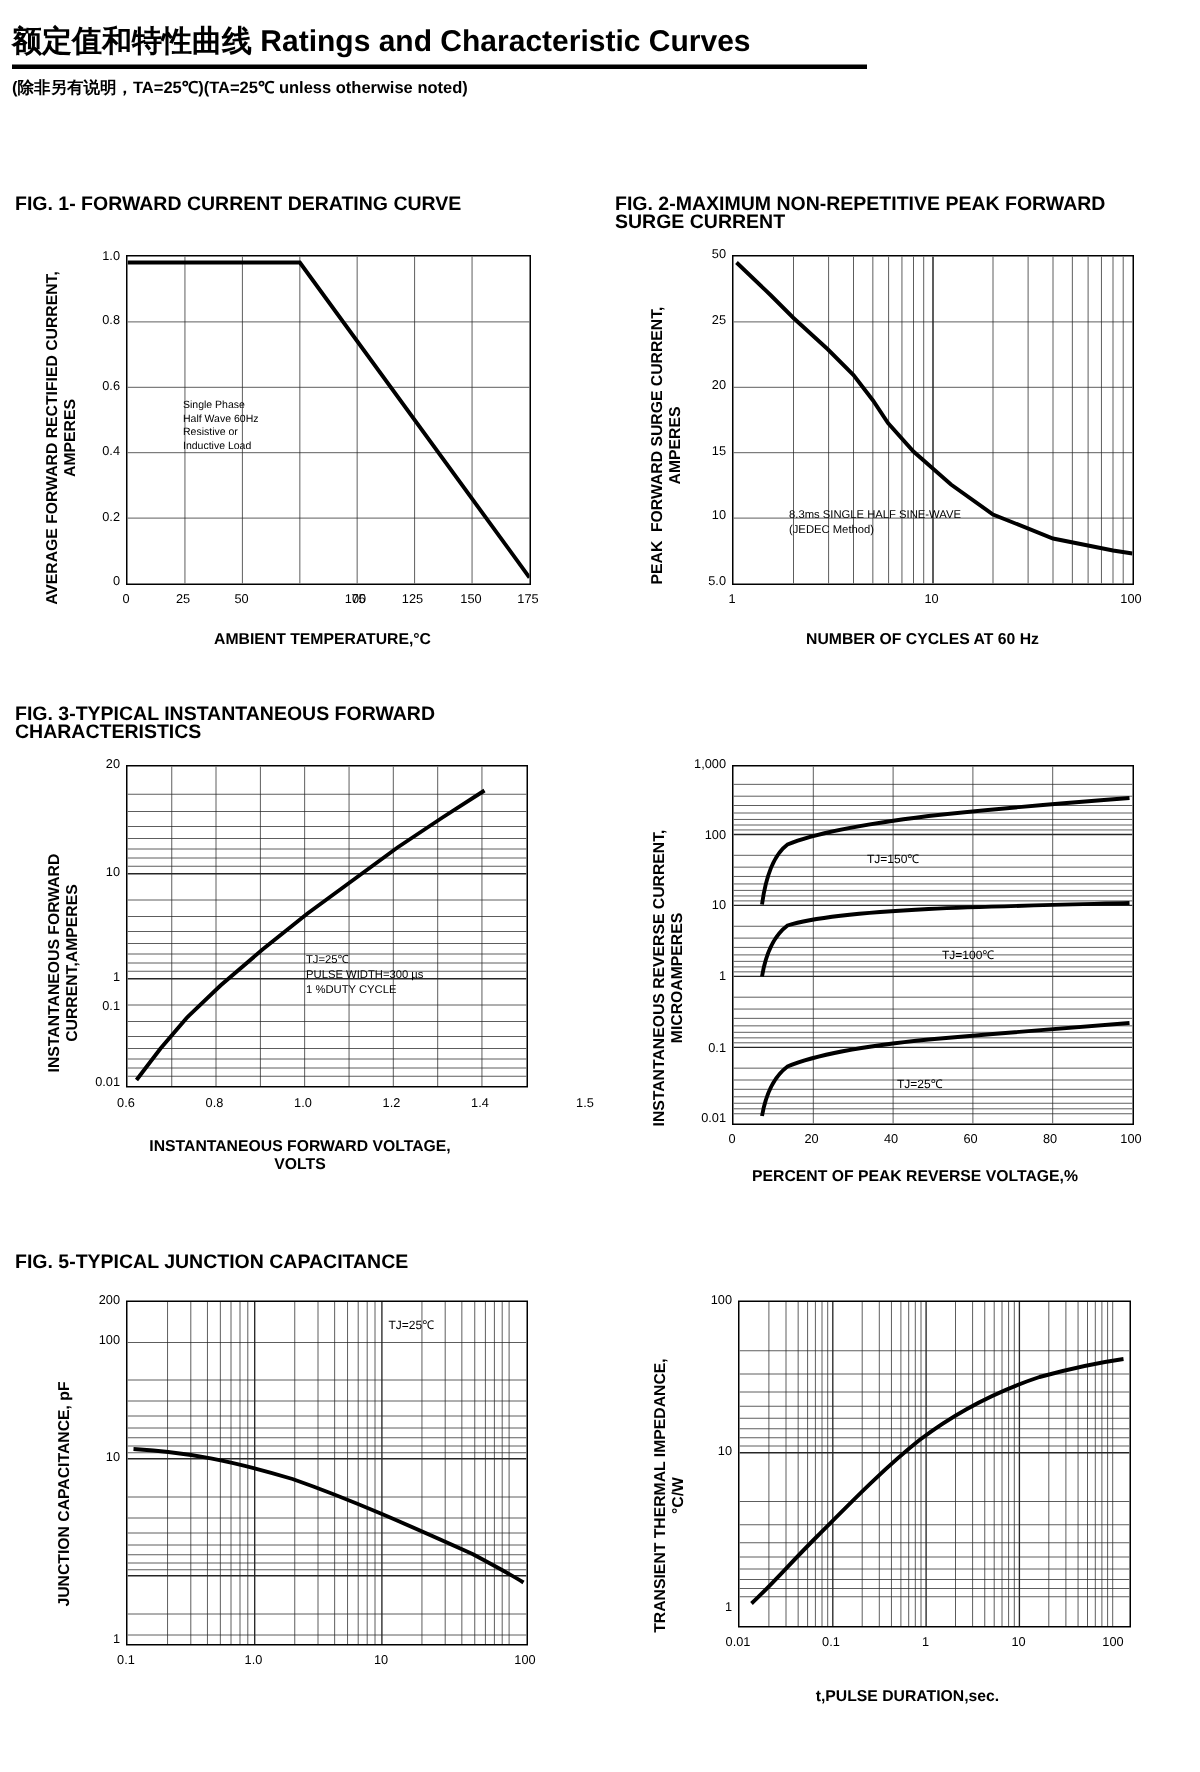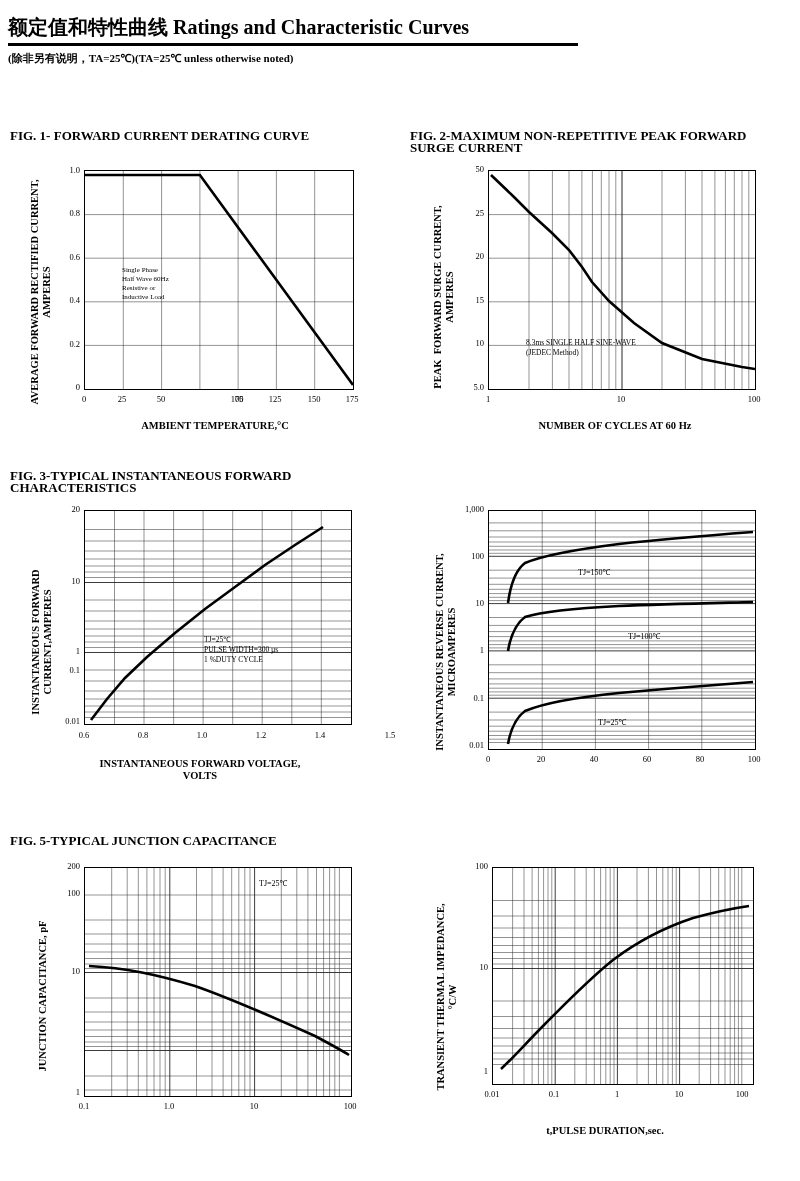--- a/index.html
+++ b/index.html
@@ -4,21 +4,21 @@
 <style>
   html,body{margin:0;padding:0;}
   body{
     width:800px;height:1181px;
     background:#ffffff;
     font-family:"Liberation Sans", sans-serif;
     color:#000;
     position:relative;
     overflow:hidden;
   }
-  .page{position:relative;width:800px;height:1181px;font-family:Liberation Serif, serif;}
+  .page{position:relative;width:800px;height:1181px;}
 
   
   .hdr{position:absolute;left:8px;top:14px;width:780px;}
   .hdr-title{font-size:20px;font-weight:bold;letter-spacing:0px;white-space:nowrap;}
   .hdr-rule{width:570px;height:3px;background:#000;margin-top:2px;}
   .hdr-sub{font-size:11px;margin-top:4px;font-weight:bold;}
 
   
   .fig{position:absolute;}
   .fig-title{
@@ -284,20 +284,21 @@
       <div class="ticky" style="left:-36px;top:135px;width:32px;">1</div>
       <div class="ticky" style="left:-36px;top:183px;width:32px;">0.1</div>
       <div class="ticky" style="left:-36px;top:230px;width:32px;">0.01</div>
       <div class="tick" style="left:-11px;top:244px;width:22px;">0</div>
       <div class="tick" style="left:42px;top:244px;width:22px;">20</div>
       <div class="tick" style="left:95px;top:244px;width:22px;">40</div>
       <div class="tick" style="left:148px;top:244px;width:22px;">60</div>
       <div class="tick" style="left:201px;top:244px;width:22px;">80</div>
       <div class="tick" style="left:254px;top:244px;width:24px;">100</div>
     </div>
+    <div class="xlab" style="left:30px;top:308px;width:340px;">PERCENT OF PEAK REVERSE VOLTAGE,%</div>
   </div>
 
   <div class="fig" style="left:10px;top:835px;width:370px;height:320px;">
     <div class="fig-title" style="width:370px;">FIG. 5-TYPICAL JUNCTION CAPACITANCE</div>
     <div class="ylab rot" style="left:-62px;top:155px;width:190px;">JUNCTION CAPACITANCE, pF</div>
     <div class="plotwrap" style="position:absolute;left:74px;top:32px;">
       <div class="plot" style="width:268px;height:230px;">
         <svg width="266" height="228" viewBox="0 0 266 228">
           <g stroke="#000" stroke-width="0.5" opacity="0.85">
             <line x1="26.7" y1="0" x2="26.7" y2="228"></line>

